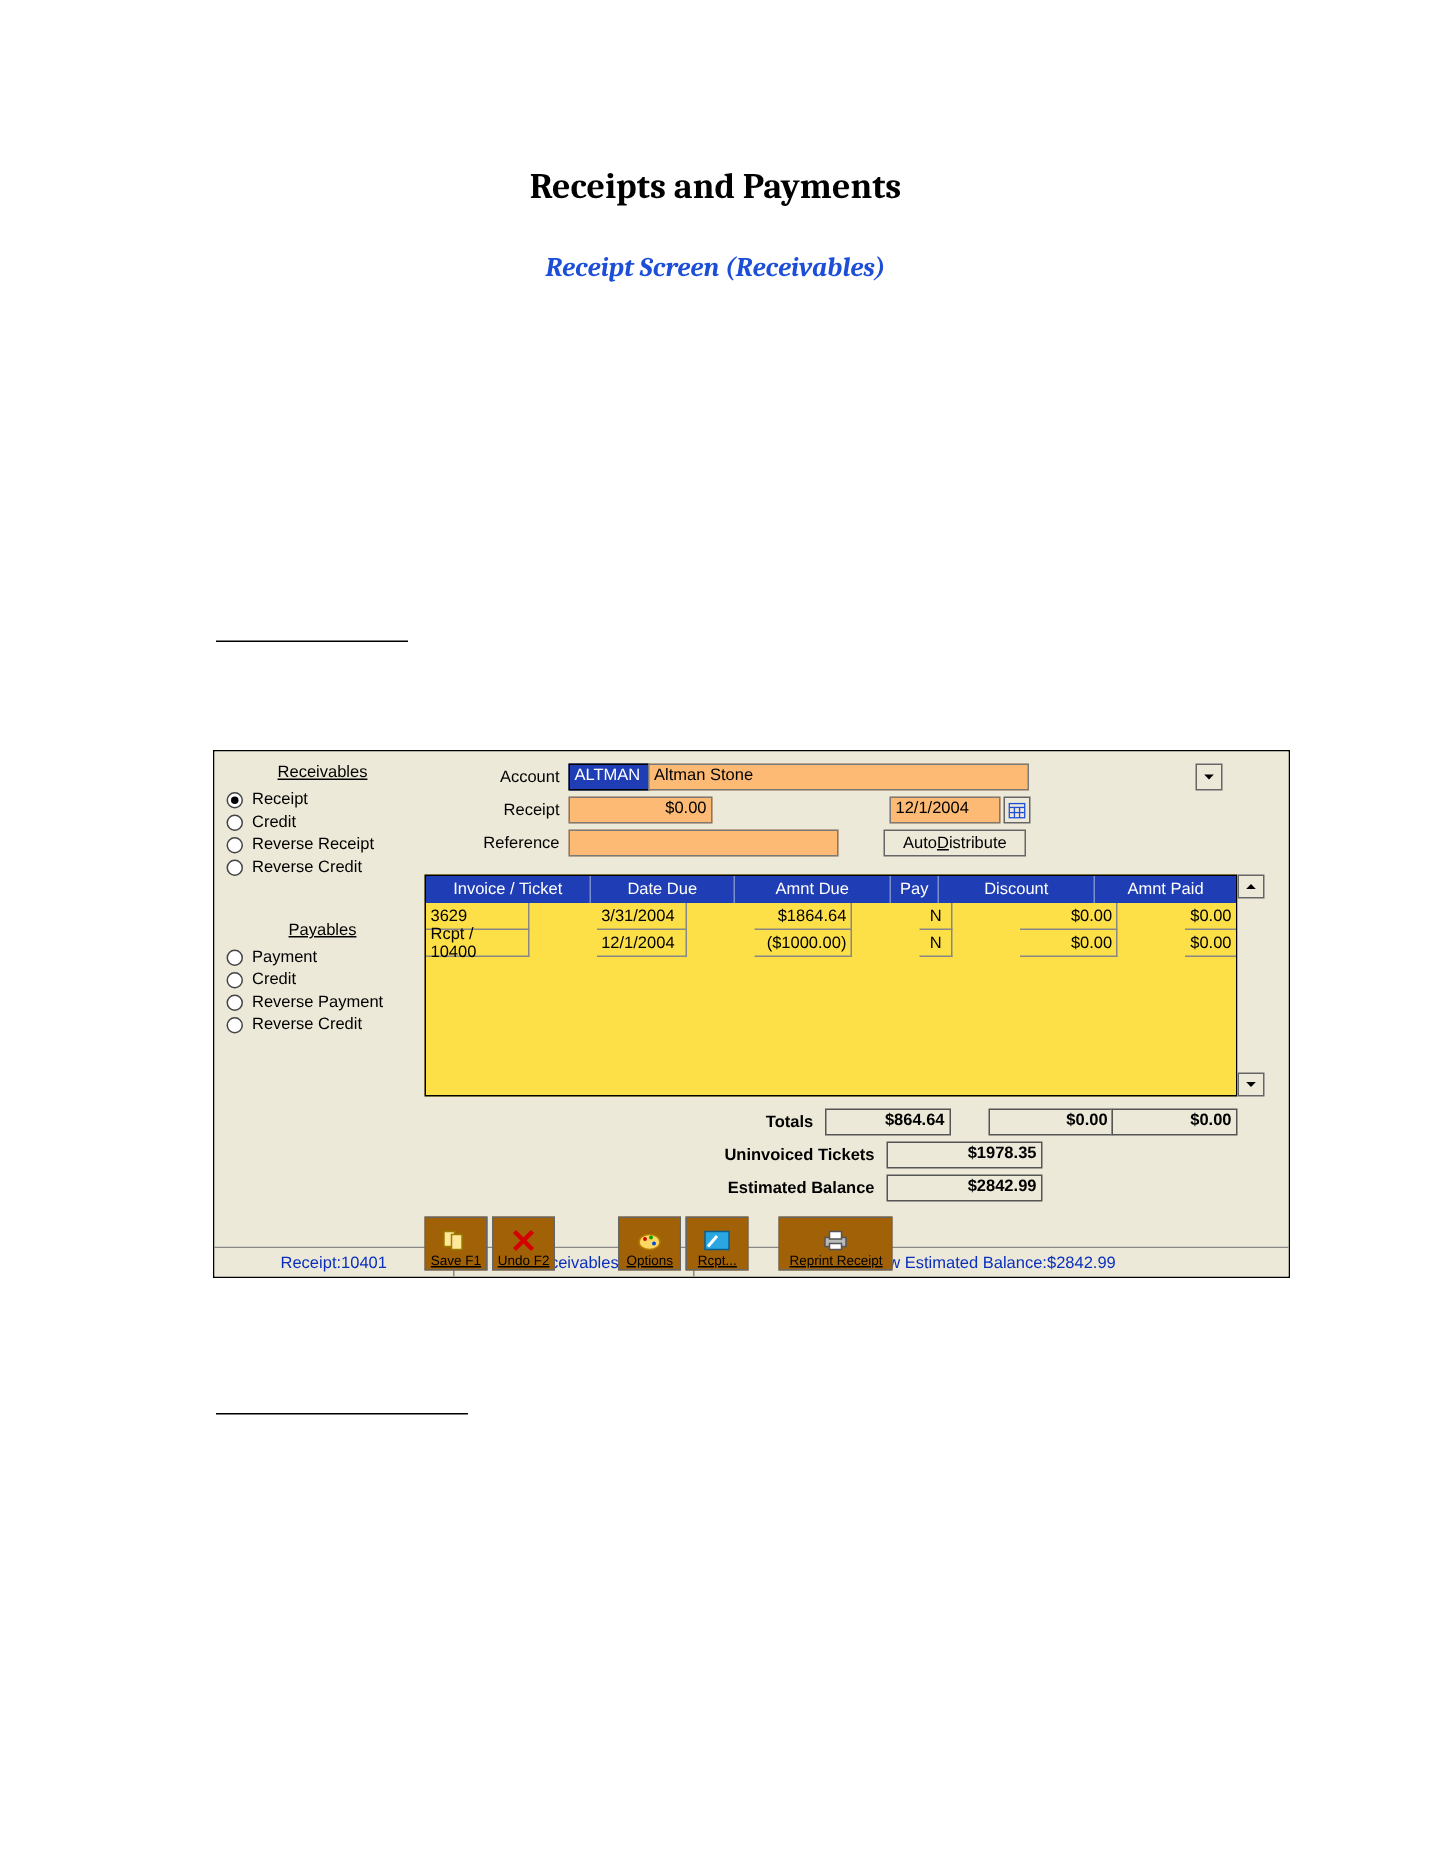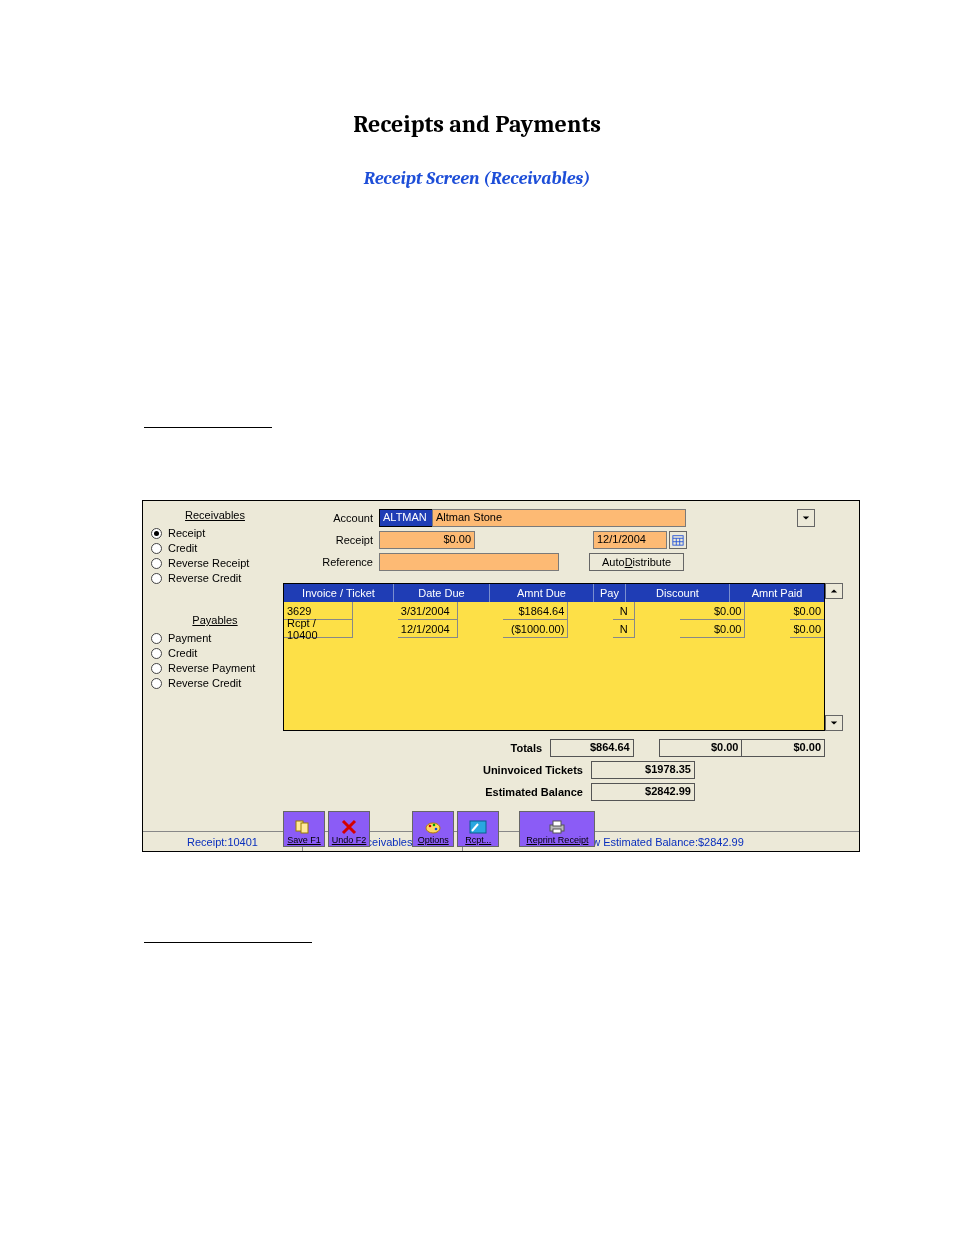--- a/index.html
+++ b/index.html
@@ -167,21 +167,21 @@
     position:absolute; left:248px; top:236px; right:34px;font-weight:bold;
   }
   .trow { display:flex; justify-content:flex-start; align-items:center; height:22px; }
   .tlab { width:200px; text-align:right; padding-right:8px; }
   .tval { width:104px; border:1px solid #555; background:#ece9d8; text-align:right; padding:1px 3px; height:18px; font-size:11px;}
   .tool-panel {
     position:absolute; left:140px; top:310px; right:14px; height:40px;
   }
   .tool-btn {
     display:inline-flex; flex-direction:column; align-items:center; justify-content:flex-end;
-    width:42px; height:36px; border:1px solid #666; background:#8b5cf6; margin-right:0;
+    width:42px; height:36px; border:1px solid #666; background:#a16207; margin-right:0;
     font-size:9px; padding-bottom:1px; gap:0;
     vertical-align:top;
   }
   .tool-btn .ti { height:18px; display:flex;align-items:center;justify-content:center; }
   .tool-btn .tl { text-decoration:underline; line-height:1; }
   .tool-sep { display:inline-block; width:36px; }
   .tool-wide { width:76px; }
 
   .statusbar {
     height:20px; background:#ece9d8; border-top:1px solid #888;

